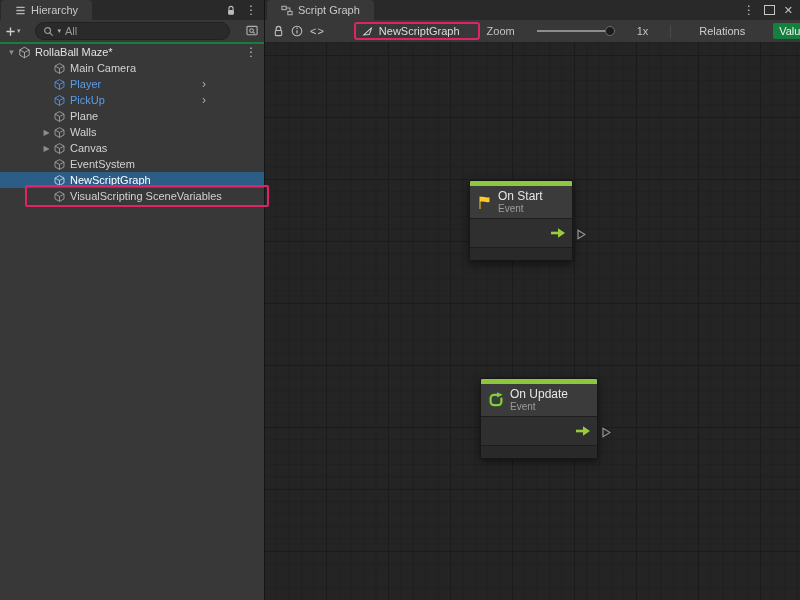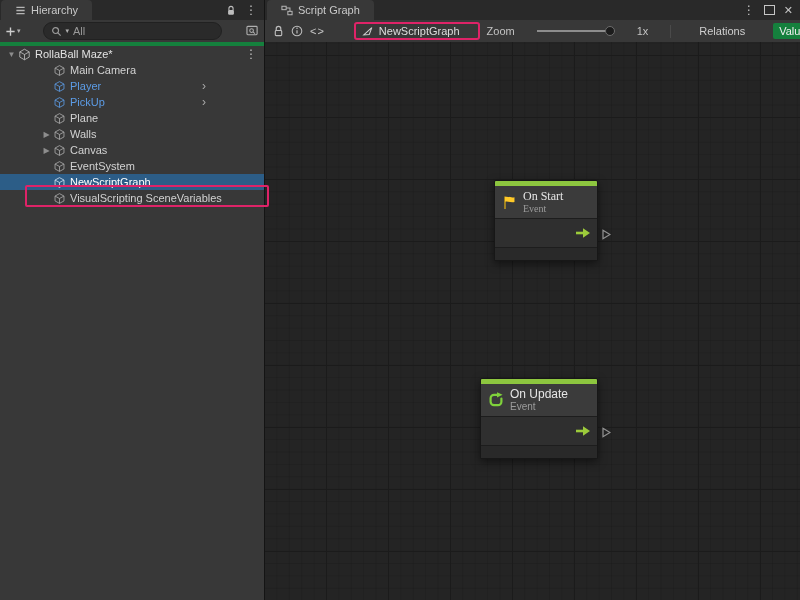--- a/index.html
+++ b/index.html
@@ -11,21 +11,21 @@
   #hier{width:265px;flex:0 0 265px;display:flex;flex-direction:column;
     position:relative;border-right:1px solid #141414;box-sizing:border-box;background:#383838;}
   .tabbar{height:20px;background:#292929;display:flex;align-items:stretch;flex-shrink:0;}
   .tab{display:flex;align-items:center;gap:5px;padding:0 14px;background:#383838;
     color:#c9c9c9;border-radius:4px 4px 0 0;margin-left:1px;}
   .tab svg{flex:0 0 auto}
   .tabbar .actions{margin-left:auto;display:flex;align-items:center;gap:9px;
     padding-right:7px;color:#bdbdbd;}
   .kebab{font-size:12px;color:#c2c2c2;letter-spacing:0;}
   .toolbar{height:22px;background:#383838;display:flex;align-items:center;
-    padding:0 5px;gap:22px;border-bottom:4px solid #15803d;flex-shrink:0;}
+    padding:0 5px;gap:14px;border-bottom:2px solid #15803d;flex-shrink:0;}
   .addbtn{display:flex;align-items:center;color:#cdcdcd;font-size:13px;gap:1px;}
   .caret{font-size:7px;color:#b0b0b0;}
   .search{flex:1;height:16px;background:#2a2a2a;border:1px solid #212121;
     border-radius:9px;display:flex;align-items:center;gap:4px;padding:0 7px;color:#999;}
   .pickicon{margin-left:2px}
   .tree{flex:1;background:#383838;position:relative;}
   .row{height:16px;display:flex;align-items:center;color:#d2d2d2;position:relative;}
   .row .fold{width:13px;flex:0 0 13px;text-align:center;font-size:8px;color:#8d8d8d;}
   .row.scene{padding-left:5px;color:#e2e2e2;}
   .row.child{padding-left:40px;}
@@ -73,21 +73,21 @@
   .node{position:absolute;border:1px solid #171717;border-radius:2px;background:#2e2e2e;
     box-shadow:0 3px 9px rgba(0,0,0,.5);}
   .node .accent{height:5px;background:var(--accent-green);border-radius:1px 1px 0 0;}
   .node .head{background:#3b3b3b;display:flex;align-items:center;gap:6px;padding:4px 7px;}
   .node .ttl{font-size:12px;color:#e6e6e6;line-height:13px;}
   .node .sub{font-size:10px;color:#9c9c9c;line-height:11px;}
   .node .portrow{height:28px;background:#2f2f2f;border-top:1px solid #1d1d1d;position:relative;}
   .node .outarrow{position:absolute;right:6px;top:8px;}
   .node .nfooter{height:12px;background:#292929;border-top:1px solid #1d1d1d;}
   .node .port-tri{position:absolute;right:-14px;}
-  #node-start{left:229px;top:138px;width:102px;font-family:Liberation Serif, serif;}
+  #node-start{left:204px;top:138px;width:102px;}
   #node-start .port-tri{top:48px;}
   #node-update{left:215px;top:336px;width:116px;}
   #node-update .port-tri{top:48px;}
 </style>
 </head>
 <body>
 
 <div id="app">
 
   <aside id="hier">

